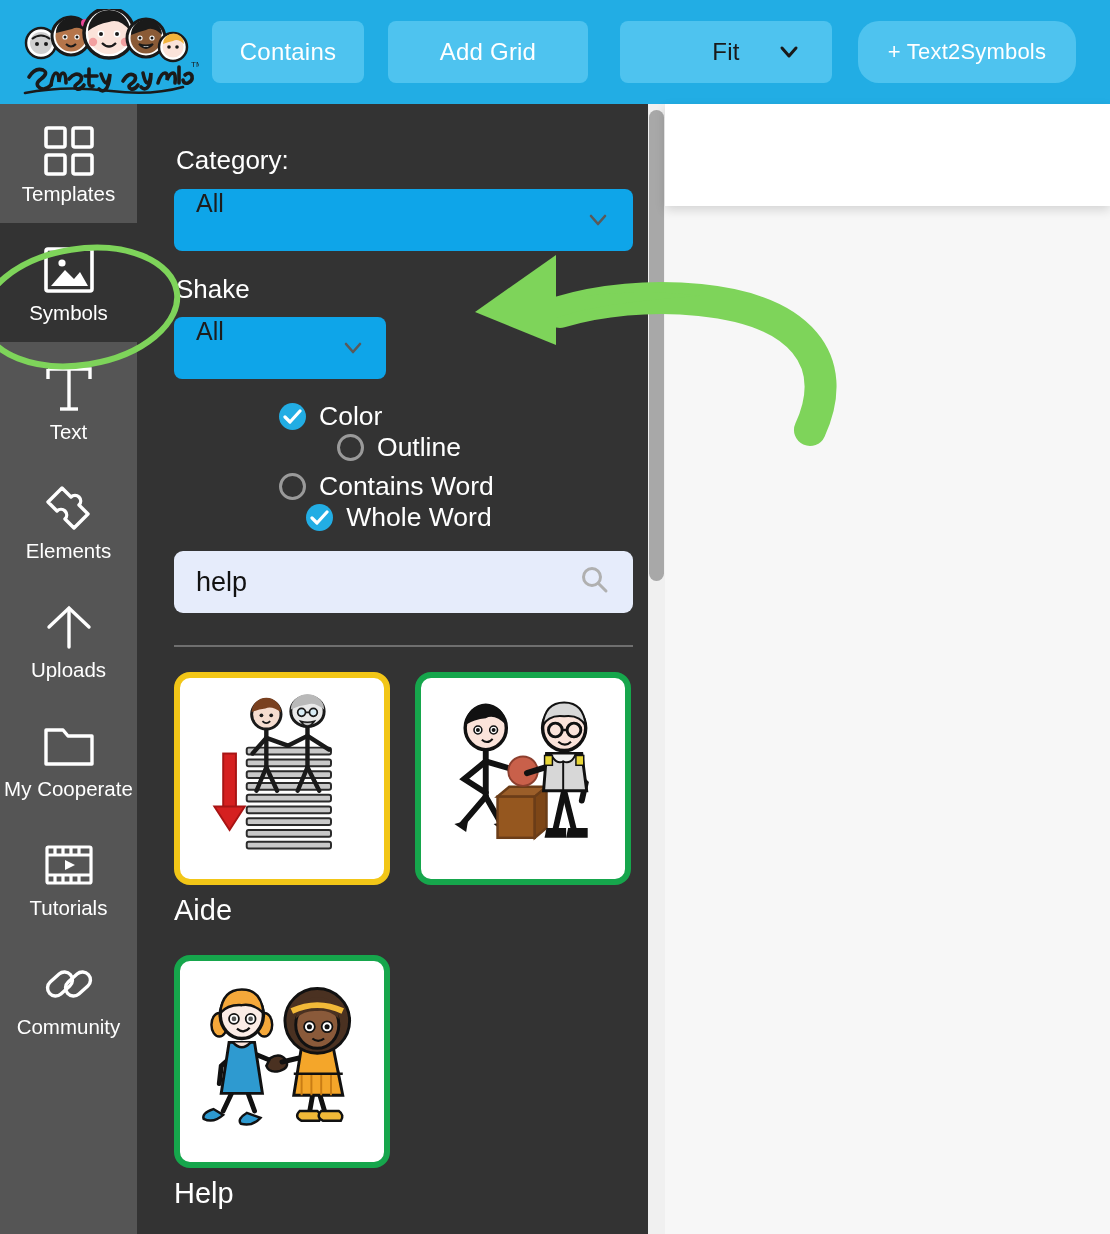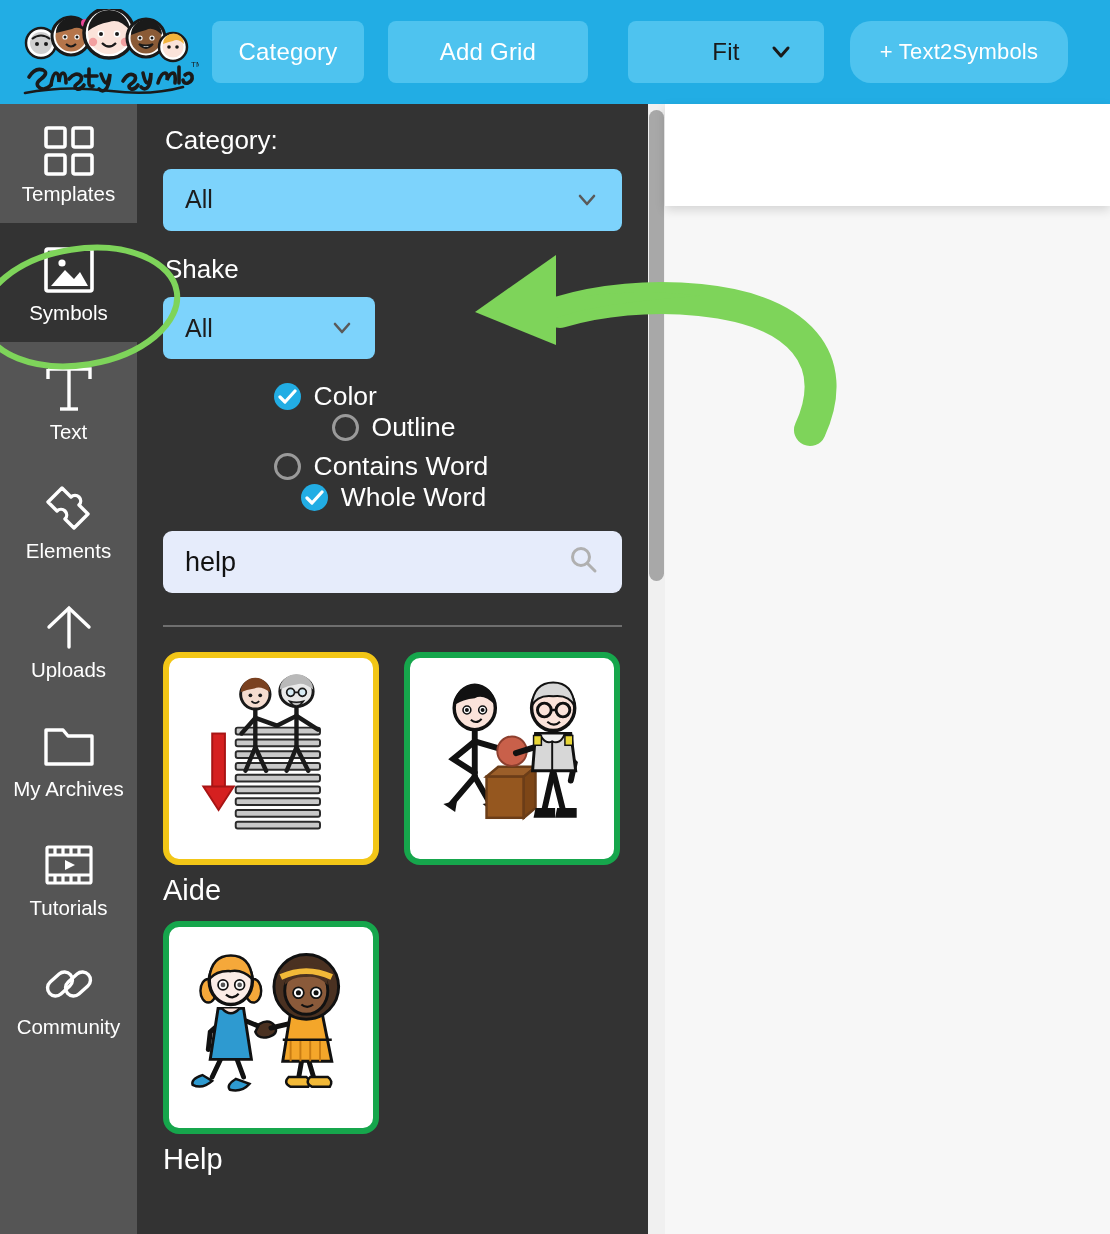--- a/index.html
+++ b/index.html
@@ -28,21 +28,21 @@
   .topbtn {
     height: 62px; border: none; border-radius: 8px;
     background: #4ec3ef; color: #ffffff;
     font-family: "Liberation Sans", sans-serif;
     font-size: 24px; letter-spacing: .2px;
     display: flex; align-items: center; justify-content: center;
     cursor: pointer; user-select: none;
   }
   .btn-landscape { width: 152px; margin-left: 0px; }
   .btn-addgrid   { width: 200px; margin-left: 24px; }
-  .btn-fit       { width: 196px; margin-left: 40px; color:#1a1a1a; position: relative;
+  .btn-fit       { width: 212px; margin-left: 32px; color:#1a1a1a; position: relative;
                    justify-content: center; }
   .btn-fit .fitlabel { font-size: 24px; color:#1a1a1a; }
   .btn-fit .chev { position:absolute; right: 32px; top: 50%; transform: translateY(-50%);
                    width: 22px; height: 22px; }
   .btn-t2s       { width: 218px; margin-left: 26px; font-size: 22px; border-radius: 21px; }
 
   
   .rail {
     position: absolute; left: 0; top: 104px; width: 137px; height: 1130px;
     background: #555555;
@@ -57,27 +57,27 @@
   .rail-label {
     font-size: 20.5px; color: #ffffff; margin-top: 4px; line-height: 1;
     white-space: nowrap;
   }
 
   
   .panel {
     position: absolute; left: 137px; top: 104px; width: 511px; height: 1130px;
     background: #333333; overflow: hidden;
   }
-  .panel-inner { padding: 22px 26px 0 26px; }
+  .panel-inner { padding: 22px 26px 0 37px; margin-top: 20px; }
   .field-label {
     color: #ffffff; font-size: 26px; line-height: 1.1; margin: 0 0 14px 2px;
   }
   .select-box {
-    background: #7dd3fc; border-radius: 8px; height: 62px;
-    display: flex; align-items: center; padding: 0 18px 0 22px;
+    background: #0ea5e9; border-radius: 8px; height: 62px;
+    display: flex; padding: 0 18px 0 22px;
     position: relative; cursor: pointer;
   }
   .select-box .val { font-size: 25px; color: #1d1d1d; }
   .select-box .chev { position: absolute; right: 24px; top: 50%; transform: translateY(-50%);
                       width: 22px; height: 22px; }
   .sel-category { width: 459px; margin-bottom: 24px; }
   .sel-sound    { width: 212px; margin-bottom: 22px; }
   .sel-sound .chev { right: 22px; }
 
   .radio-row { display: flex; align-items: center; margin: 0 0 8px 2px; flex-direction: column; }
@@ -91,21 +91,21 @@
   .searchbox {
     margin-top: 18px; width: 459px; height: 62px; border-radius: 9px;
     background: #e6ecfb; display: flex; align-items: center; padding: 0 20px 0 22px;
     position: relative; cursor: text;
   }
   .searchbox .sval { font-size: 27px; color: #121212; }
   .searchbox .sicon { position: absolute; right: 24px; top: 50%; transform: translateY(-50%); }
 
   .divider { margin: 32px 0 0 0; width: 459px; height: 2px; background: #6f6f6f; }
 
-  .grid { margin-top: 25px; display: grid; grid-template-columns: 216px 216px; gap: 14px 25px; }
+  .grid { margin-top: 25px; display: grid; grid-template-columns: 216px 216px; gap: 28px 25px; }
   .card-cell { width: 216px; }
   .card {
     width: 216px; height: 213px; border-radius: 16px; background: #ffffff;
     border: 6px solid #f2c617; display: flex; align-items: center; justify-content: center;
     overflow: hidden; cursor: pointer;
   }
   .card svg { display: block; }
   .card-title {
     color: #ffffff; font-size: 29px; margin-top: 10px; line-height: 1.1; white-space: nowrap;
   }
@@ -196,21 +196,21 @@
           <path d="M145 74 q3 -10 7 -10 q3 0 2 7 q3 -7 6 -7 q3 0 2 10"></path>
           <path d="M166 58 v16"></path>
           <path d="M172 66 q5 -4 7 1 q1 5 -4 7 q-4 1 -5 -3"></path>
         </g>
         <path d="M12 84 q40 -8 86 -2 q40 5 72 -4" stroke="#1a1a1a" stroke-width="2.6" fill="none" stroke-linecap="round"></path>
         <text x="178" y="58" font-size="8" fill="#1a1a1a" font-family="Liberation Sans, sans-serif">TM</text>
       </svg>
     </div>
 
     <button class="topbtn btn-landscape">
-      <span>Category</span>
+      <span>Contains</span>
     </button>
 
     <button class="topbtn btn-addgrid">
       <span>Add Grid</span>
     </button>
 
     <button class="topbtn btn-fit">
       <span class="fitlabel">Fit</span>
       <span class="chev">
         <svg width="22" height="22" viewBox="0 0 22 22">
@@ -278,21 +278,21 @@
       </span>
       <span class="rail-label">Uploads</span>
     </div>
 
     <div class="rail-item">
       <span class="rail-ico">
         <svg width="54" height="48" viewBox="0 0 54 48" fill="none" stroke="#fff" stroke-width="3.4" stroke-linejoin="round">
           <path d="M4 42 V8 H21 L26 14 H50 V42 Z"></path>
         </svg>
       </span>
-      <span class="rail-label">My Archives</span>
+      <span class="rail-label">My Cooperate</span>
     </div>
 
     <div class="rail-item">
       <span class="rail-ico">
         <svg width="54" height="48" viewBox="0 0 54 48" fill="none" stroke="#fff" stroke-width="3.2">
           <rect x="5" y="6" width="44" height="36" rx="1.5"></rect>
           <path d="M5 14 H49 M5 34 H49"></path>
           <path d="M13 6 V14 M21 6 V14 M29 6 V14 M37 6 V14 M13 34 V42 M21 34 V42 M29 34 V42 M37 34 V42"></path>
           <path d="M23 19 L33 24 L23 29 Z" fill="#fff" stroke="none"></path>
         </svg>

